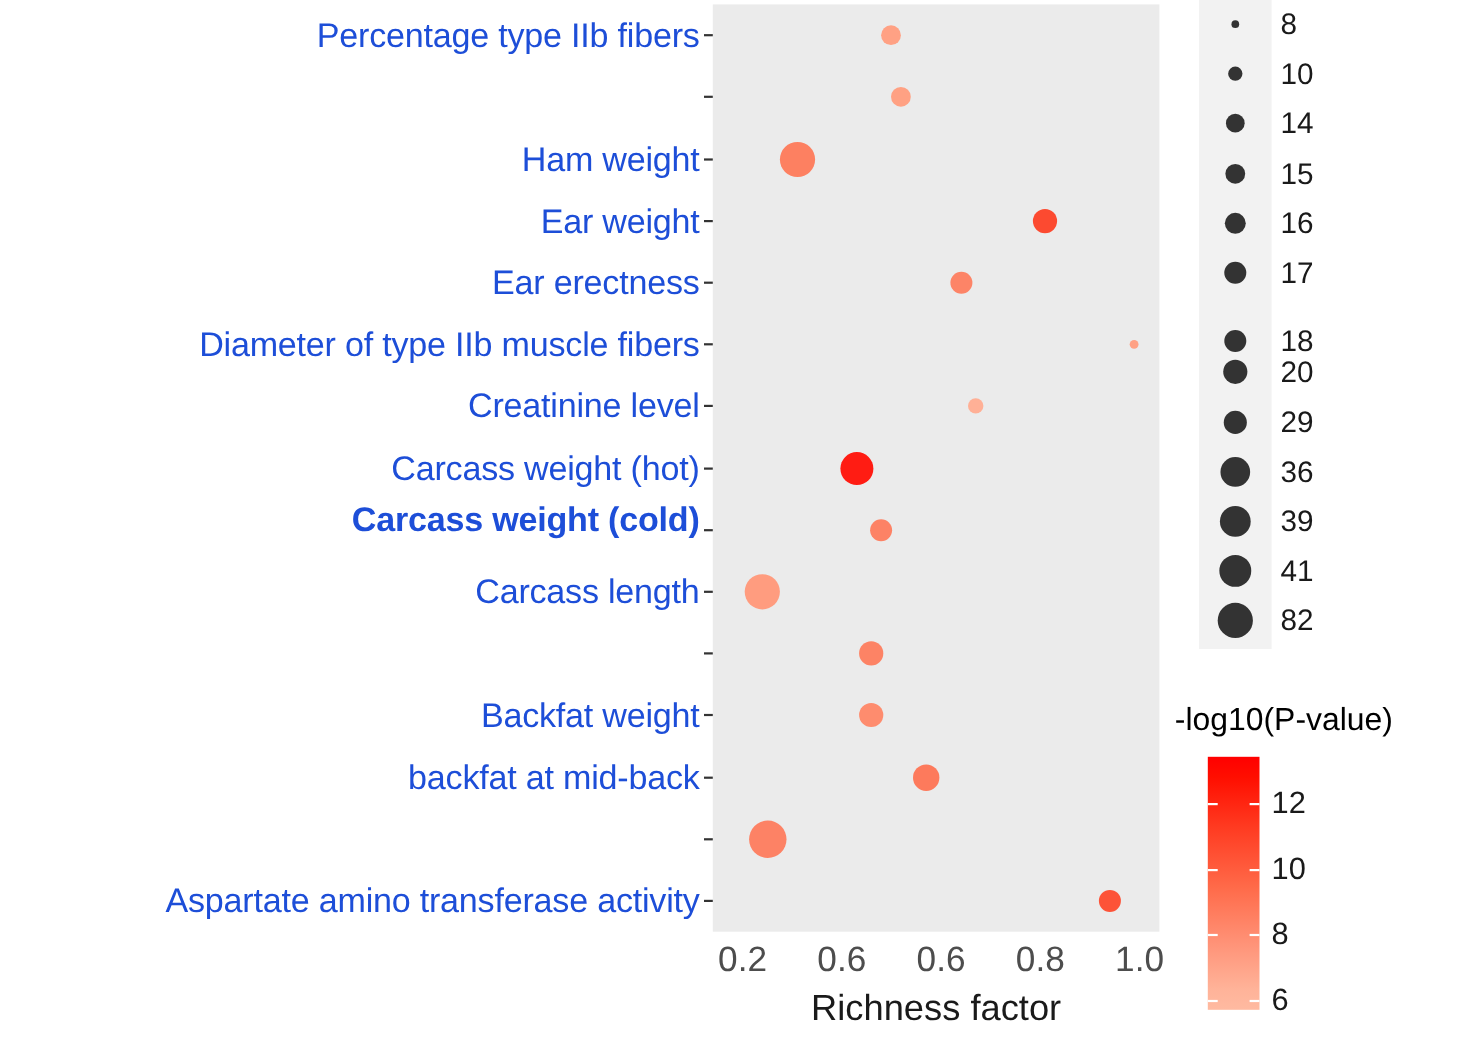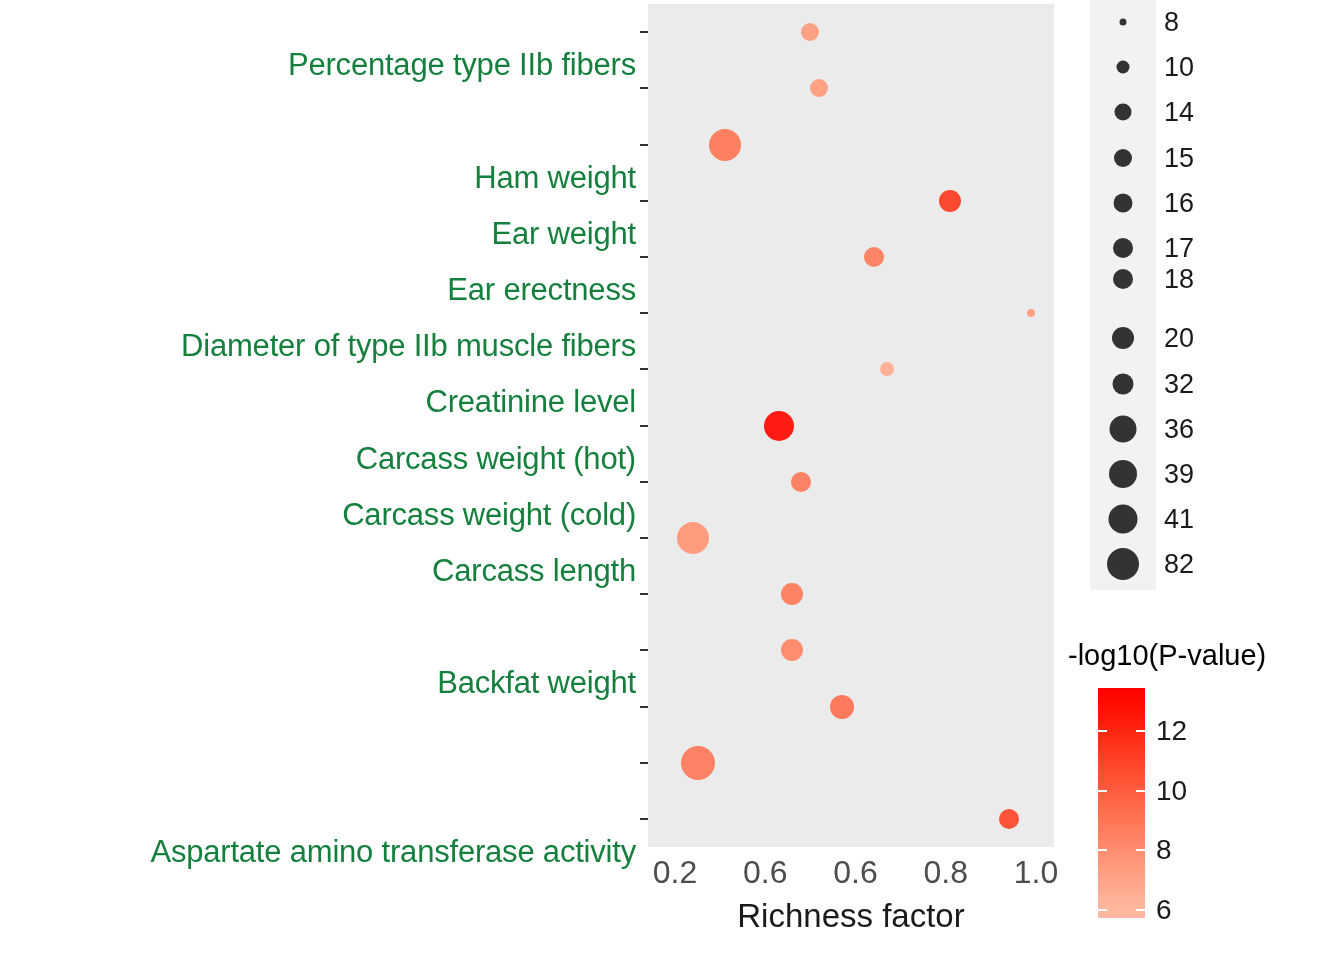--- a/index.html
+++ b/index.html
@@ -45,25 +45,24 @@
     top: 0px;
     width: 636px;
     height: 851px;
   }
   .ylabel {
     position: absolute;
     right: 0px;
     transform: translateY(-50%);
     text-align: right;
     white-space: nowrap;
-    color: #15803d;
+    color: #1d4ed8;
     font-size: 31px;
     line-height: 31px;
     letter-spacing: -0.2px;
-    margin-top: 32px;
   }
   .ytick {
     position: absolute;
     left: 640px;
     width: 8px;
     height: 2px;
     background: #333333;
     transform: translateY(-50%);
   }
   .xtlabel {
@@ -197,27 +196,28 @@
       <div class="ylabel" style="top: 200.7px;">Ear weight</div>
       <div class="ytick" style="top: 200.7px;"></div>
       <div class="ylabel" style="top: 256.9px;">Ear erectness</div>
       <div class="ytick" style="top: 256.9px;"></div>
       <div class="ylabel" style="top: 313.1px;">Diameter of type IIb muscle fibers</div>
       <div class="ytick" style="top: 313.1px;"></div>
       <div class="ylabel" style="top: 369.3px;">Creatinine level</div>
       <div class="ytick" style="top: 369.3px;"></div>
       <div class="ylabel" style="top: 425.5px;">Carcass weight (hot)</div>
       <div class="ytick" style="top: 425.5px;"></div>
-      <div class="ylabel" style="top: 482px;">Carcass weight (cold)</div>
+      <div class="ylabel" style="top: 472px; font-weight: bold;">Carcass weight (cold)</div>
       <div class="ytick" style="top: 481.7px;"></div>
       <div class="ylabel" style="top: 537.9px;">Carcass length</div>
       <div class="ytick" style="top: 537.9px;"></div>
       <div class="ytick" style="top: 594.1px;"></div>
       <div class="ylabel" style="top: 650.3px;">Backfat weight</div>
       <div class="ytick" style="top: 650.3px;"></div>
+      <div class="ylabel" style="top: 706.5px;">backfat at mid-back</div>
       <div class="ytick" style="top: 706.5px;"></div>
       <div class="ytick" style="top: 762.7px;"></div>
       <div class="ylabel" style="top: 818.9px;">Aspartate amino transferase activity</div>
       <div class="ytick" style="top: 818.9px;"></div>
     </div>
 
   <div id="xaxis-layer">
       <div class="xtlabel" style="left: 675.067px;">0.2</div>
       <div class="xtlabel" style="left: 765.289px;">0.6</div>
       <div class="xtlabel" style="left: 855.511px;">0.6</div>
@@ -245,31 +245,31 @@
         <div class="klabel">15</div>
       </div>
       <div class="size-key" style="top: 180.8px;">
         <div class="dot" style="width: 19px; height: 19px;"></div>
         <div class="klabel">16</div>
       </div>
       <div class="size-key" style="top: 226px;">
         <div class="dot" style="width: 20px; height: 20px;"></div>
         <div class="klabel">17</div>
       </div>
-      <div class="size-key" style="top: 257px;">
+      <div class="size-key" style="top: 288px;">
         <div class="dot" style="width: 20px; height: 20px;"></div>
         <div class="klabel">18</div>
       </div>
       <div class="size-key" style="top: 316.4px;">
         <div class="dot" style="width: 22px; height: 22px;"></div>
         <div class="klabel">20</div>
       </div>
       <div class="size-key" style="top: 361.6px;">
         <div class="dot" style="width: 21px; height: 21px;"></div>
-        <div class="klabel">32</div>
+        <div class="klabel">29</div>
       </div>
       <div class="size-key" style="top: 406.8px;">
         <div class="dot" style="width: 27px; height: 27px;"></div>
         <div class="klabel">36</div>
       </div>
       <div class="size-key" style="top: 452px; text-align: right;">
         <div class="dot" style="width: 28px; height: 28px;"></div>
         <div class="klabel">39</div>
       </div>
       <div class="size-key" style="top: 497.2px;">

